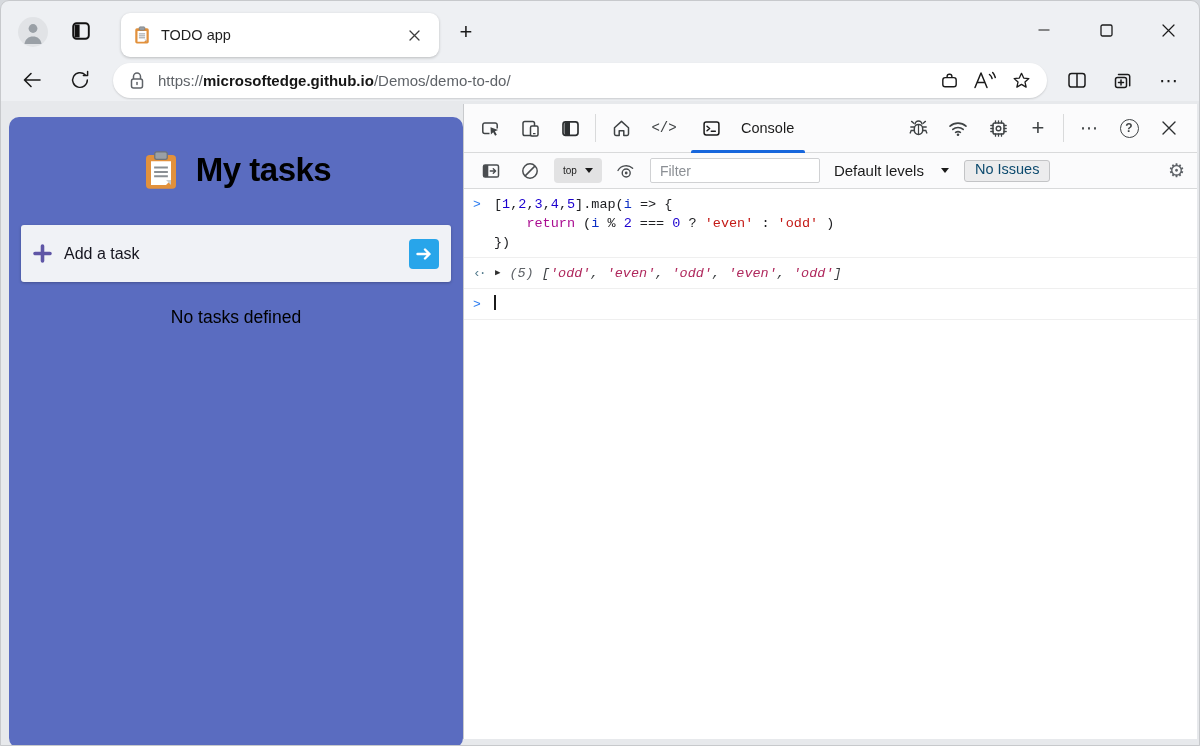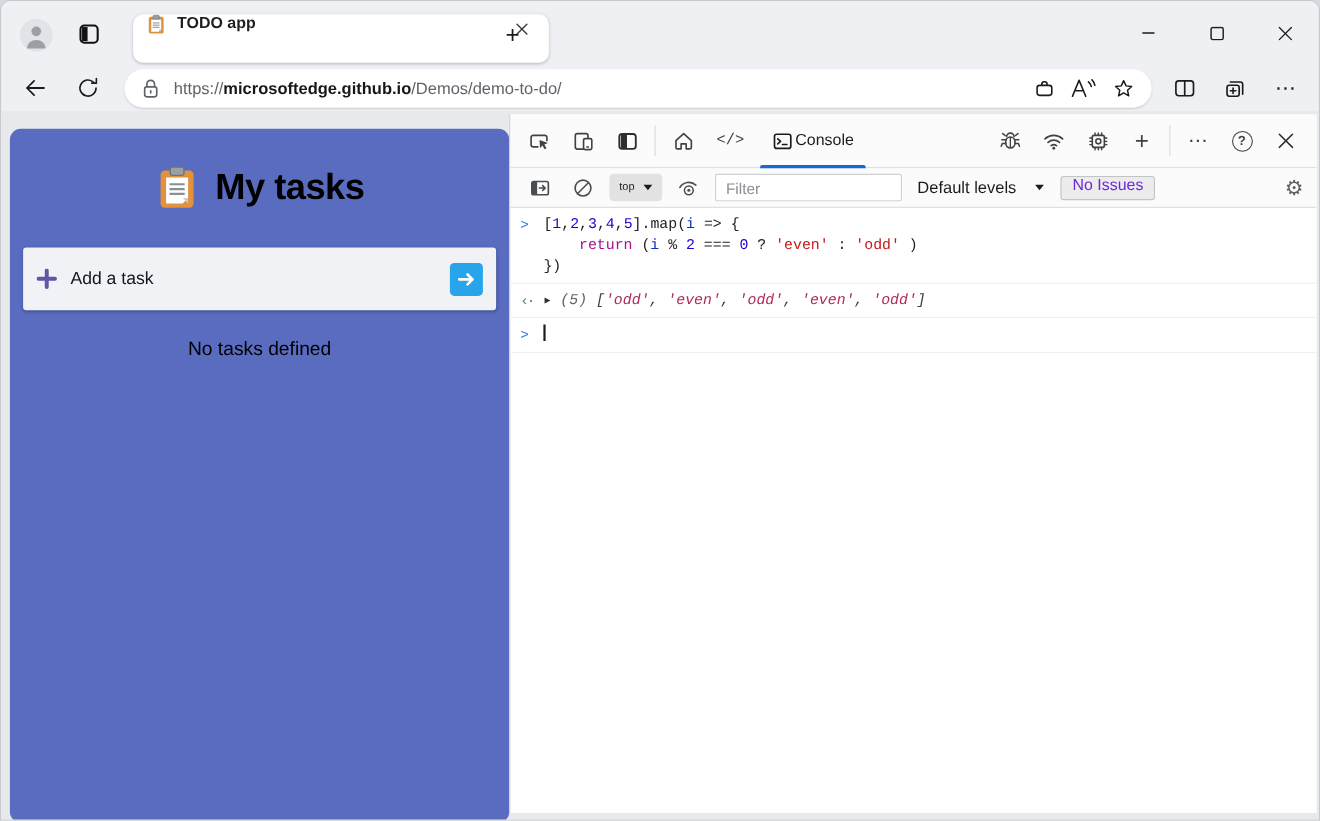--- a/index.html
+++ b/index.html
@@ -7,22 +7,22 @@
   body { font-family:"Liberation Sans", sans-serif; -webkit-font-smoothing:antialiased; }
 
   .window { position:relative; width:1200px; height:746px; background:#eef0f3;
             border:1px solid #c7c9cc; border-radius:9px 9px 0 0; overflow:hidden; }
 
   
   .tabstrip { position:absolute; top:0; left:0; right:0; height:58px; }
   .avatar { position:absolute; left:17px; top:16px; width:30px; height:30px; border-radius:50%;
             background:#e1e3e6; overflow:hidden; display:flex; align-items:center; justify-content:center; cursor:pointer; }
   .tabactions { position:absolute; left:69px; top:19px; cursor:pointer; }
-  .tab { position:absolute; left:120px; top:12px; width:378px; height:44px; background:#fff;
-         border-radius:9px; box-shadow:0 1px 3px rgba(0,0,0,.22); display:flex; align-items:flex-start; padding:0 12px;font-weight:bold; }
+  .tab { position:absolute; left:120px; top:12px; width:318px; height:44px; background:#fff;
+         border-radius:9px; box-shadow:0 1px 3px rgba(0,0,0,.22); display:flex; align-items:center; padding:0 12px; }
   .tab-title { margin-left:10px; font-size:14.5px; color:#1f1f1f; flex:1; white-space:nowrap; overflow:hidden; }
   .tab-close { width:26px; height:26px; border-radius:5px; display:flex; align-items:center; justify-content:center; cursor:pointer; }
   .newtab { position:absolute; left:452px; top:18px; width:26px; height:26px; display:flex; align-items:center;
             justify-content:center; font-size:22px; font-weight:300; color:#1b1b1b; cursor:pointer; }
   .wincontrols { position:absolute; right:0; top:0; height:58px; display:flex; align-items:center; }
   .winbtn { width:62px; height:58px; display:flex; align-items:center; justify-content:center; cursor:pointer; }
 
   
   .toolbar { position:absolute; top:58px; left:0; right:0; height:42px; display:flex; align-items:center; padding:0 14px; }
   .navbtn { width:34px; height:34px; display:flex; align-items:center; justify-content:center; cursor:pointer; }
@@ -47,39 +47,39 @@
   .add-label { margin-left:12px; font-size:16px; color:#15151f; }
   .add-submit { margin-left:auto; width:30px; height:30px; background:#28a5ea; border-radius:4px;
                 display:flex; align-items:center; justify-content:center; border:none; cursor:pointer; }
   .empty-msg { text-align:center; margin-top:25px; font-size:17.5px; color:#000; }
 
   
   .devtools { position:absolute; left:462px; top:3px; right:2px; bottom:6px; background:#fff; border-left:1px solid #c8cacd; overflow:hidden; }
   .dt-tabs { height:49px; background:#fbfbfc; border-bottom:1px solid #d9dadb; display:flex; align-items:center; padding:0 8px 0 6px; }
   .dt-iconbtn { width:40px; height:40px; display:flex; align-items:center; justify-content:center; cursor:pointer; color:#3f4345; }
   .dt-sep { width:1px; height:28px; background:#d9dadb; margin:0 5px; }
-  .dt-tab { display:flex; align-items:center; gap:2px; height:49px; padding:0 15px; position:relative; cursor:pointer; }
+  .dt-tab { display:flex; align-items:center; gap:20px; height:49px; padding:0 15px; position:relative; cursor:pointer; }
   .dt-tab .label { font-size:14.5px; color:#1b1b1b; }
   .dt-tab.active::after { content:""; position:absolute; left:4px; right:4px; bottom:0; height:3px; background:#1766dc; border-radius:2px 2px 0 0; }
   .glyph { font-size:15px; color:#3f4345; font-family:"Liberation Mono", monospace; }
   .plusglyph { font-size:22px; font-weight:300; color:#3f4345; }
   .helpcircle { width:19px; height:19px; border:1.6px solid #3f4345; border-radius:50%; display:flex; align-items:center;
                 justify-content:center; font-size:12px; font-weight:700; color:#3f4345; }
 
   .console-toolbar { height:36px; background:#fbfbfc; border-bottom:1px solid #d9dadb; display:flex; align-items:center; padding:0 12px; gap:9px; }
   .ct-icon { width:30px; height:28px; display:flex; align-items:center; justify-content:center; cursor:pointer; }
   .top-chip { height:25px; background:#e2e2e3; border-radius:4px; padding:0 9px; display:flex; align-items:center; gap:8px;
               font-size:10px; color:#202020; cursor:pointer; }
   .caret { width:0; height:0; border-left:4.5px solid transparent; border-right:4.5px solid transparent; border-top:5.5px solid #1b1b1b; }
   .filter-input { width:170px; height:25px; border:1px solid #d0d1d3; border-radius:2px; font-size:14px; padding:0 9px;
                   color:#000000; font-family:"Liberation Sans", sans-serif; outline:none; }
   .filter-input::placeholder { color:#8b8f94; }
   .levels { display:flex; align-items:center; gap:17px; font-size:15px; color:#1b1b1b; margin-left:5px; cursor:pointer; }
   .no-issues { margin-left:6px; background:#ececed; border:1px solid #c3c4c6; border-radius:3px; padding:0 10px 4px;
-               font-size:14.5px; color:#6d28d9; font-family:"Liberation Sans", sans-serif; cursor:pointer;text-align:right; }
+               font-size:14.5px; color:#0c4a6e; font-family:"Liberation Sans", sans-serif; cursor:pointer;text-align:right; }
   .gear { margin-left:auto; font-size:19px; color:#5f6368; cursor:pointer; }
 
   
   .console-area { font-family:"Liberation Mono", monospace; font-size:13.5px; color:#202124; background:#fff; }
   .entry { display:flex; align-items:flex-start; padding:6px 8px 5px 9px; border-bottom:1px solid #efefef; }
   .marker-in { width:21px; flex:0 0 21px; color:#2e7df0; font-size:13px; line-height:19px; }
   .marker-out { width:21px; flex:0 0 21px; color:#567d8f; font-size:13px; line-height:19px; letter-spacing:-2px; }
   .expander { color:#2f2f2f; font-size:9px; line-height:19px; margin:0 9px 0 1px; cursor:pointer; }
   .code { white-space:pre; line-height:19px; }
   .tok-pun { color:#202124; }

